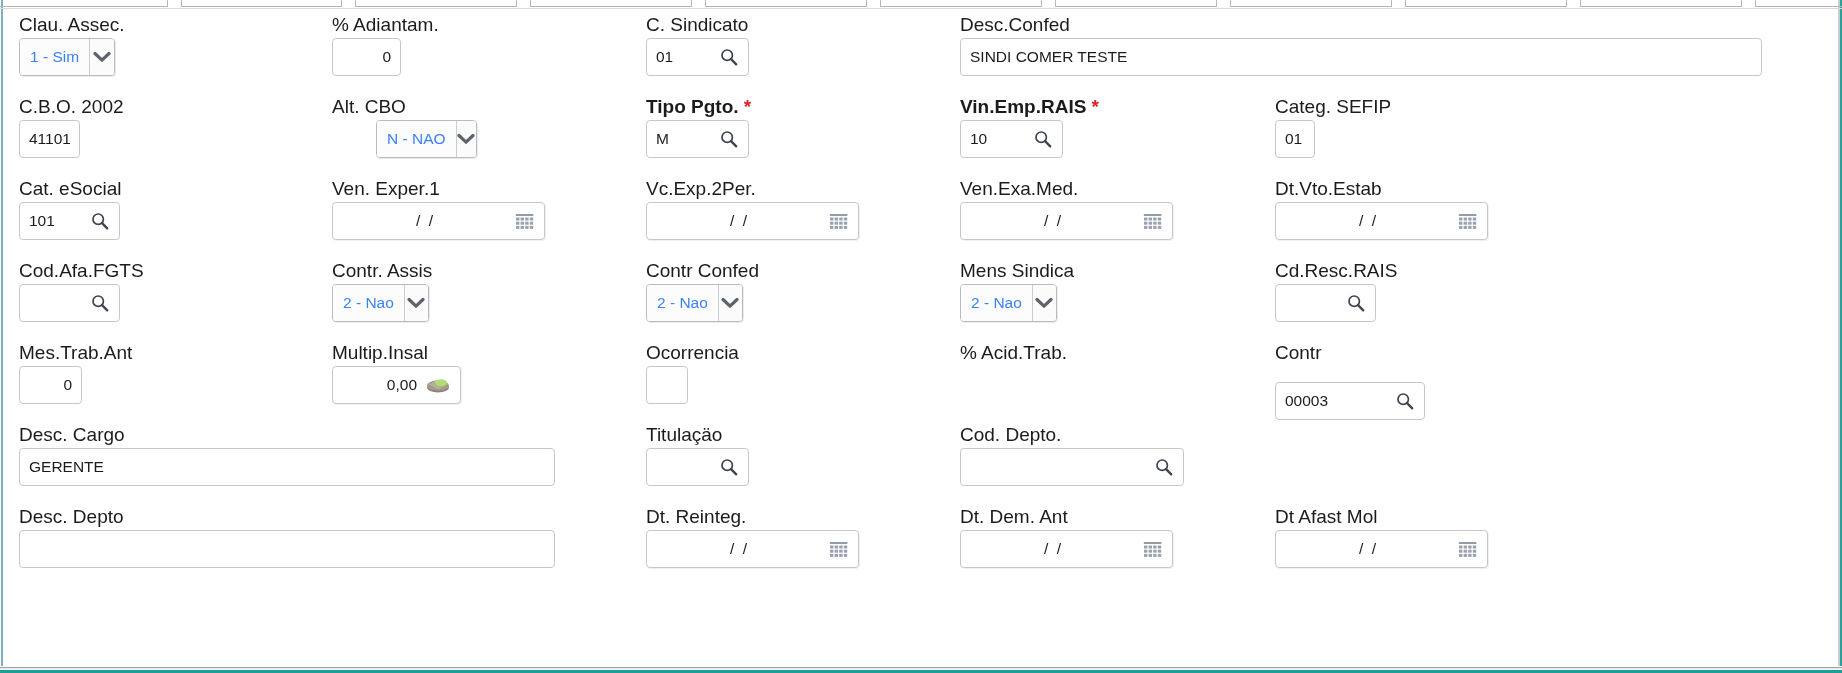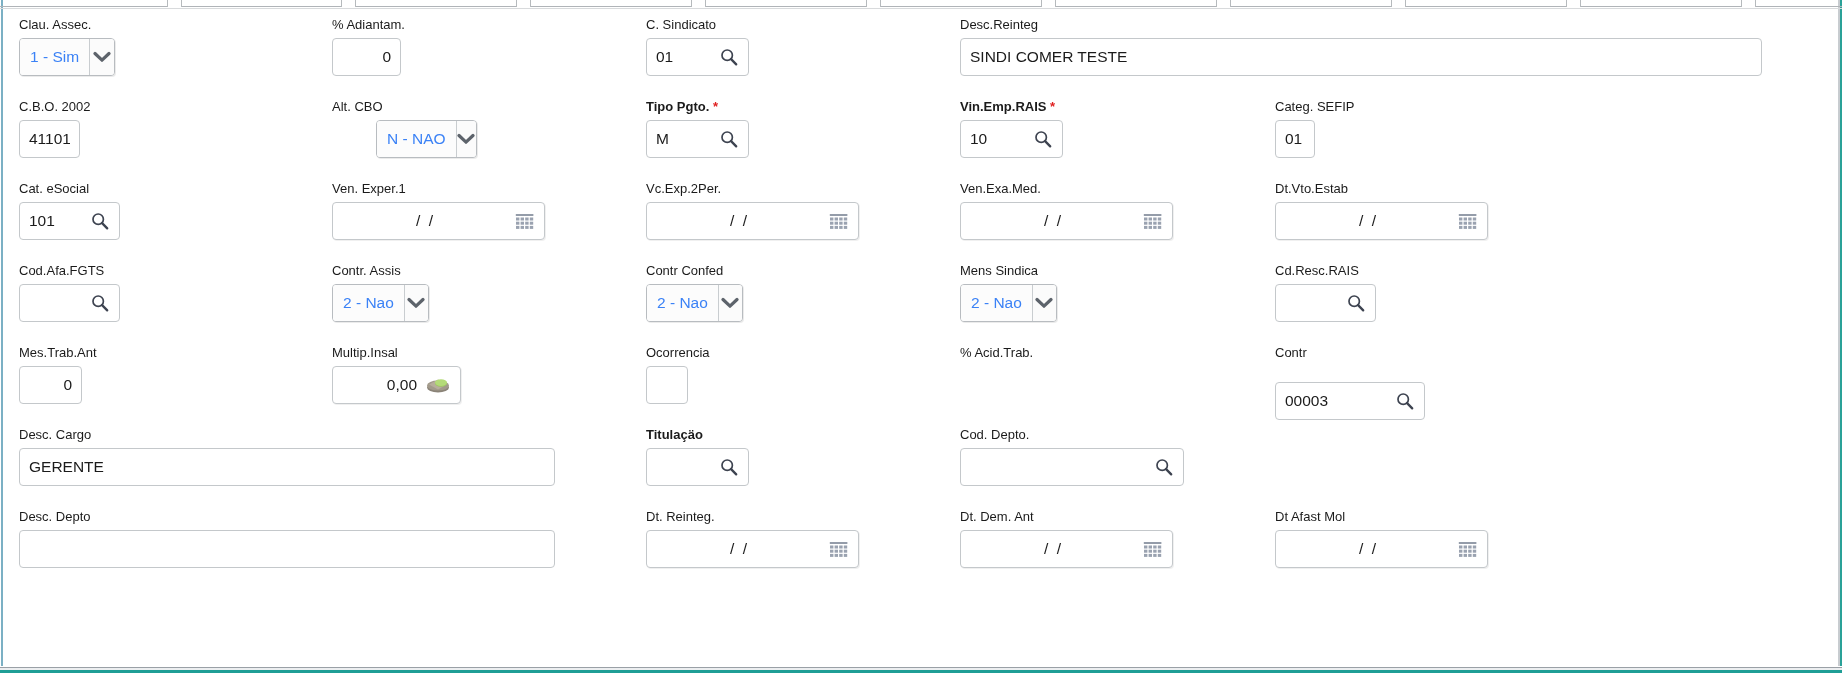--- a/index.html
+++ b/index.html
@@ -62,21 +62,21 @@
     height: 7px;
     border-left: 1px solid #b6babd;
     border-right: 1px solid #b6babd;
     background: #ffffff;
   }
   .field {
     position: absolute;
     box-sizing: border-box;
   }
   .lbl {
-    font-size: 13px;
+    font-size: 19px;
     color: #1b1b1b;
     line-height: 18px;
     white-space: nowrap;
     margin-bottom: 4px;
     display: block;
   }
   .lbl.req {
     font-weight: bold;
   }
   .star {
@@ -219,21 +219,21 @@
           <span class="val">01</span>
           <span class="mag">
             <svg width="20" height="20" viewBox="0 0 20 20">
               <circle cx="8.2" cy="8.2" r="5.2" fill="none" stroke="#3d4350" stroke-width="1.7"></circle>
               <line x1="12.1" y1="12.1" x2="17.2" y2="17.4" stroke="#3d4350" stroke-width="2.3" stroke-linecap="round"></line>
             </svg>
           </span>
         </div>
       </div>
       <div class="field" style="left: 960px; top: 16px; width: 802px;">
-        <span class="lbl">Desc.Reinteg</span>
+        <span class="lbl">Desc.Confed</span>
         <div class="inp" style="width: 802px;">
           <span class="val">SINDI COMER TESTE</span>
         </div>
       </div>
       <div class="field" style="left: 19px; top: 98px; width: 61px;">
         <span class="lbl">C.B.O. 2002</span>
         <div class="inp" style="width: 61px;">
           <span class="val">411010</span>
         </div>
       </div>
@@ -468,21 +468,21 @@
             </svg>
           </span>
         </div>
       </div>
       <div class="field" style="left: 19px; top: 426px; width: 536px;">
         <span class="lbl">Desc. Cargo</span>
         <div class="inp" style="width: 536px;">
           <span class="val">GERENTE</span>
         </div>
       </div>
-      <div class="field" style="left: 646px; top: 426px; width: 103px; font-weight: bold;">
+      <div class="field" style="left: 646px; top: 426px; width: 103px;">
         <span class="lbl">Titulaçäo</span>
         <div class="inp" style="width: 103px;">
           <span class="val"></span>
           <span class="mag">
             <svg width="20" height="20" viewBox="0 0 20 20">
               <circle cx="8.2" cy="8.2" r="5.2" fill="none" stroke="#3d4350" stroke-width="1.7"></circle>
               <line x1="12.1" y1="12.1" x2="17.2" y2="17.4" stroke="#3d4350" stroke-width="2.3" stroke-linecap="round"></line>
             </svg>
           </span>
         </div>

